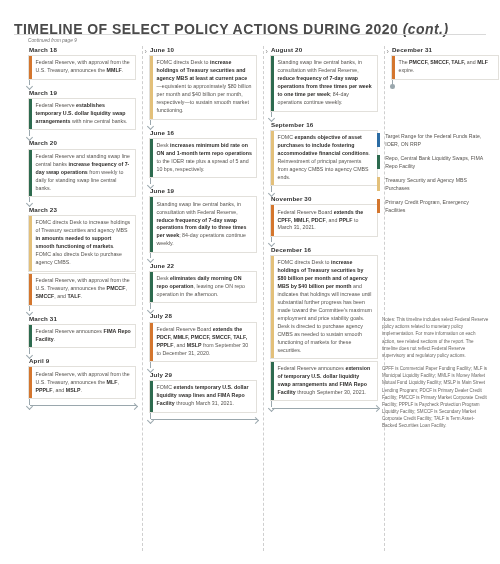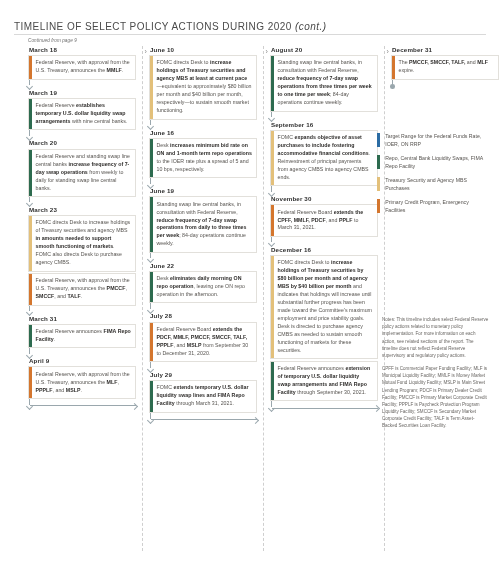--- a/index.html
+++ b/index.html
@@ -16,24 +16,24 @@
     position:absolute;inset:0;
     padding:0;
   }
   
   .header{
     position:absolute;
     left:14px;top:21px;
     width:472px;
   }
   .title{
-    font-size:10px;
+    font-size:14px;
     letter-spacing:0.45px;
     color:#4a4a4a;
-    font-weight:400;
+    font-weight:700;
     white-space:nowrap;
   }
   .title .cont{font-style:italic;}
   .rule{
     position:absolute;
     left:14px;top:34px;width:472px;height:1px;
     background:#d9d9d9;
   }
   .contfrom{
     position:absolute;

